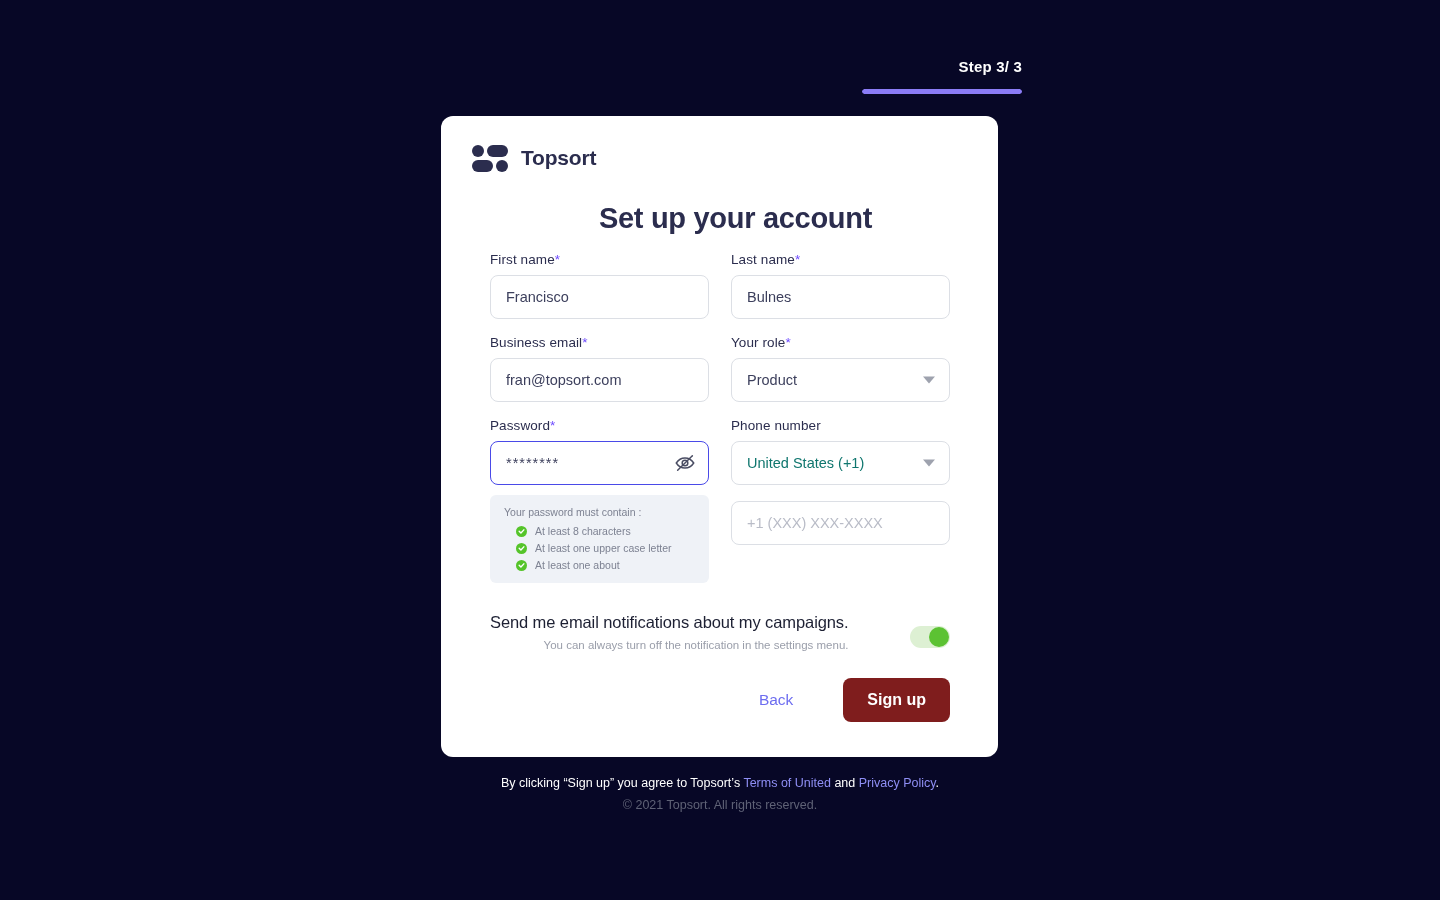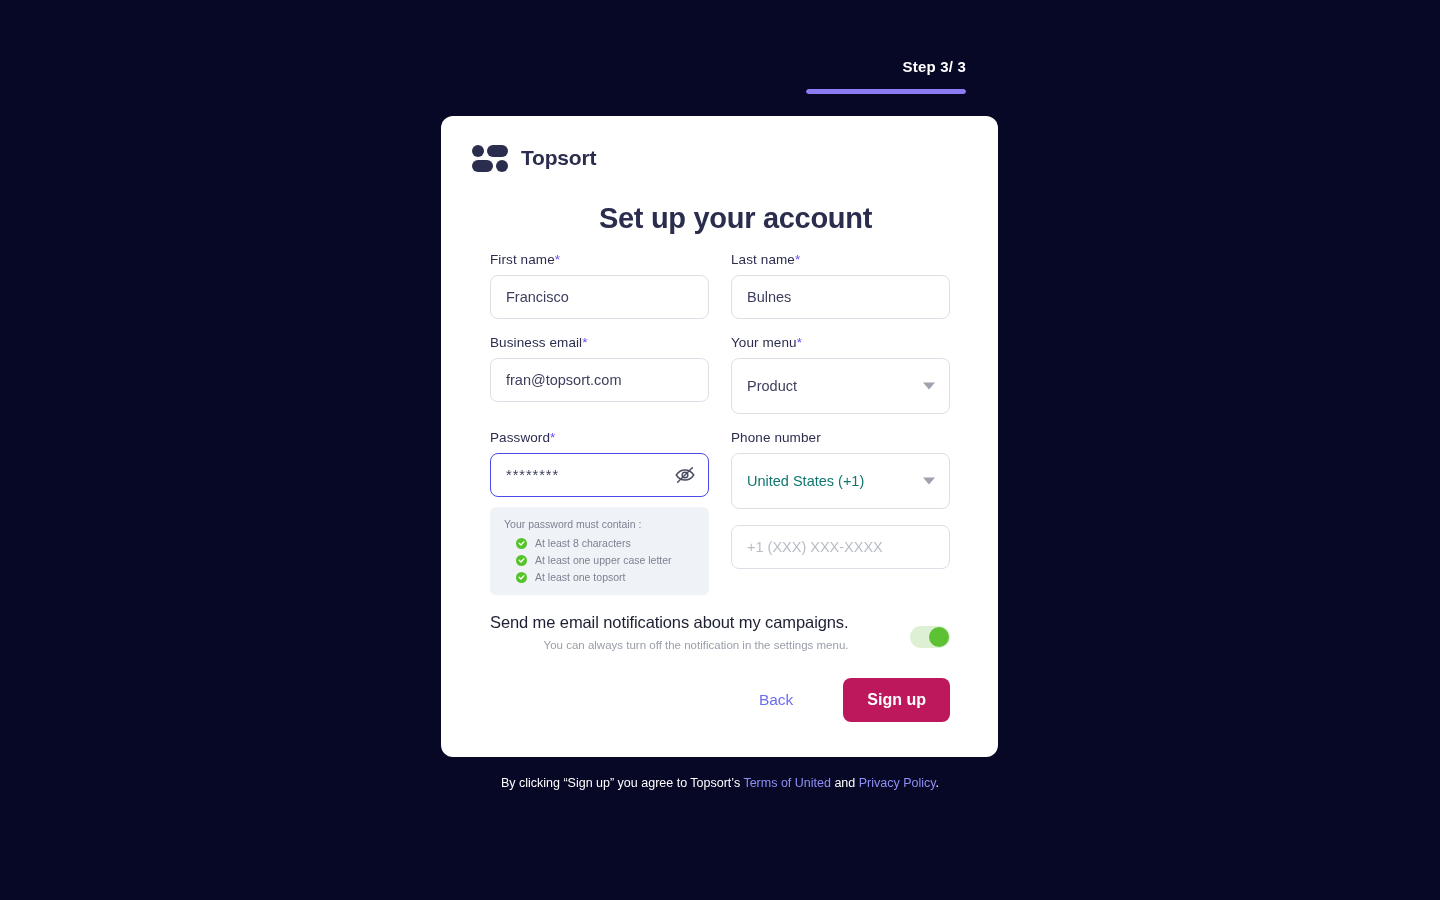--- a/index.html
+++ b/index.html
@@ -12,21 +12,21 @@
     background: #070726;
     font-family: "Liberation Sans", sans-serif;
     overflow: hidden;
     position: relative;
   }
 
   
   .step-wrap {
     position: absolute;
     top: 58px;
-    left: 806px;
+    left: 862px;
     width: 160px;
     text-align: right;
   }
   .step-label {
     color: #ffffff;
     font-size: 15px;
     font-weight: bold;
     letter-spacing: 0.2px;
     display: block;
     margin-bottom: 14px;
@@ -158,21 +158,21 @@
   .field-block {
     margin-bottom: 16px;
   }
 
   
   .select-wrap {
     position: relative;
   }
   .select-box {
     width: 100%;
-    height: 56px;
+    height: 44px;
     box-sizing: border-box;
     border: 1px solid #dcdfe5;
     border-radius: 8px;
     background: #ffffff;
     display: flex;
     align-items: center;
     padding: 16px 15px;
     font-size: 14.5px;
     color: #3c3f5c;
   }
@@ -297,21 +297,21 @@
   .back-link {
     font-size: 15.5px;
     color: #6d6df0;
     background: none;
     border: none;
     cursor: pointer;
     font-family: "Liberation Sans", sans-serif;
     padding: 0;
   }
   .signup-btn {
-    background: #be185d;
+    background: #7f1d1d;
     color: #ffffff;
     border: none;
     border-radius: 8px;
     font-size: 16px;
     font-weight: bold;
     font-family: "Liberation Sans", sans-serif;
     padding: 0 24px;
     height: 44px;
     cursor: pointer;
   }
@@ -381,21 +381,21 @@
 
     <div class="row">
       <div class="col field-block">
         <label class="field-label">
           <span>Business email</span><span class="req">*</span>
         </label>
         <input class="input" type="text" value="fran@topsort.com" style="">
       </div>
       <div class="col field-block">
         <label class="field-label">
-          <span>Your menu</span><span class="req">*</span>
+          <span>Your role</span><span class="req">*</span>
         </label>
         <div class="select-wrap">
           <div class="select-box">Product</div>
           <span class="caret"></span>
         </div>
       </div>
     </div>
 
     <div class="row">
       <div class="col">
@@ -430,21 +430,21 @@
                 </svg>
             </span>
             <span class="pw-hint-text">At least one upper case letter</span>
           </div>
           <div class="pw-hint">
             <span class="check-circle">
               <svg width="7" height="7" viewBox="0 0 12 12" fill="none" stroke="#ffffff" stroke-width="2.4" stroke-linecap="round" stroke-linejoin="round">
                   <polyline points="2,5.5 5,8.5 10,3.2"></polyline>
                 </svg>
             </span>
-            <span class="pw-hint-text">At least one topsort</span>
+            <span class="pw-hint-text">At least one about</span>
           </div>
         </div>
       </div>
 
       <div class="col">
         <label class="field-label">
           <span>Phone number</span><span class="req"></span>
         </label>
         <div class="select-wrap" style="margin-bottom:16px;">
           <div class="select-box placeholder-text">United States (+1)</div>
@@ -468,13 +468,14 @@
   <div class="actions">
     <button class="back-link">Back</button>
     <button class="signup-btn">Sign up</button>
   </div>
 </div>
 
 <div class="footer">
   <div class="footer-legal">
     <span>By clicking “Sign up” you agree to Topsort’s </span><a href="#">Terms of United</a><span> and </span><a href="#">Privacy Policy</a><span>.</span>
   </div>
+  <div class="footer-copy">© 2021 Topsort. All rights reserved.</div>
 </div>
 
 </body></html>

